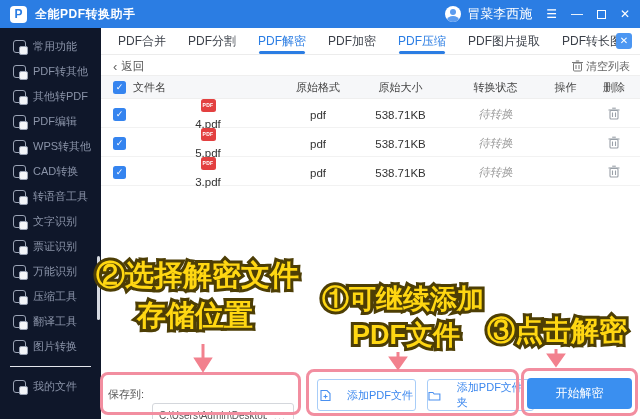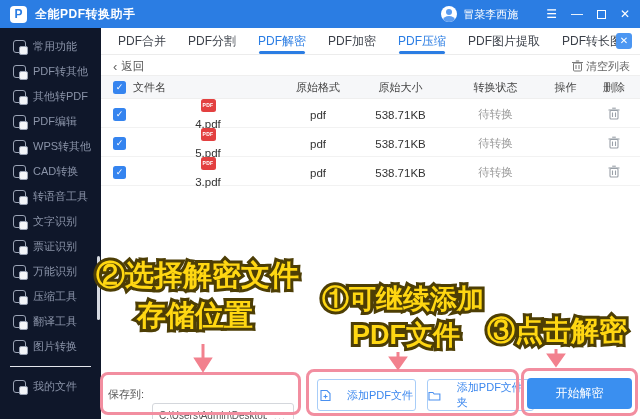--- a/index.html
+++ b/index.html
@@ -9,21 +9,21 @@
   
   .titlebar { position:absolute; left:0; top:0; width:640px; height:28px; background:#2b7de3;
               display:flex; align-items:center; padding:0 10px; color:#fff; }
   .logo { width:17px; height:17px; background:#fff; border-radius:4px; color:#2b7de3;
           font-weight:bold; font-size:12px; text-align:center; line-height:17px; margin-right:8px; }
   .apptitle { font-size:12px; font-weight:bold; letter-spacing:0.5px; }
   .tb-spacer { flex:1; }
   .avatar { width:16px; height:16px; border-radius:50%; background:#fff; position:relative; margin-right:6px; overflow:hidden; }
   .avatar::before { content:""; position:absolute; left:5px; top:3px; width:6px; height:6px; border-radius:50%; background:#5b9cf0; }
   .avatar::after { content:""; position:absolute; left:2px; top:10px; width:12px; height:8px; border-radius:50% 50% 0 0; background:#5b9cf0; }
-  .username { font-size:11px; margin-right:14px; }
+  .username { font-size:13px; }
   .winbtn { font-size:12px; margin-left:14px; cursor:pointer; line-height:28px; }
   .maxbox { width:9px; height:9px; border:1.5px solid #fff; display:inline-block; margin-left:14px; cursor:pointer; }
 
   
   .sidebar { position:absolute; left:0; top:28px; width:101px; height:391px; background:#0f172a; padding-top:6px; }
   .sitem { height:25px; display:flex; align-items:center; padding-left:13px; font-size:11px; color:#8a93a8; cursor:pointer; }
   .sitem .sicon { width:13px; height:13px; border:1.3px solid #9aa3b5; border-radius:3px; margin-right:7px; position:relative; flex:none; }
   .sitem .sicon::after { content:""; position:absolute; right:-3px; bottom:-3px; width:7px; height:7px; background:#f3f5f9; border:1.3px solid #9aa3b5; border-radius:2px; }
   .sitem.active { background:#fff; margin:0 3px; padding-left:10px; border-radius:4px; color:#3c4a66; font-weight:bold; box-shadow:0 1px 3px rgba(0,0,0,0.06); }
   .sitem.active .sicon { border-color:#2b7de3; background:#2b7de3; }
@@ -47,21 +47,21 @@
 
   .tgrid { display:grid; grid-template-columns:32px 150px 70px 95px 95px 45px 1fr; align-items:center; }
   .thead { height:24px; background:#f6f7f9; border-top:1px solid #efefef; border-bottom:1px solid #efefef; font-size:11px; color:#444; }
   .trow  { height:29px; border-bottom:1px solid #f2f2f2; font-size:11.5px; color:#333; }
   .cell-c { text-align:center; }
   .namecell { display:flex; align-items:center; gap:6px;flex-direction:column; }
   .checkbox { width:13px; height:13px; background:#3584ef; border-radius:2.5px; color:#fff; font-size:9px; line-height:13px;
               text-align:center; margin-left:12px; cursor:pointer; }
   .pdfico { width:15px; height:13px; background:#e34040; border-radius:2.5px; color:#fff; font-size:5px; font-weight:bold;
             text-align:center; line-height:13px; letter-spacing:0.3px; }
-  .status { color:#9a9a9a; }
+  .status { color:#9a9a9a;font-style:italic; }
   .trash { cursor:pointer; display:inline-block; }
 
   
   .savelabel { position:absolute; left:108px; top:387px; font-size:11px; color:#555; }
   .saveinput { position:absolute; left:152px; top:379px; width:142px; height:25px; border:1px solid #d4d7dc; border-radius:3px;
                background:#fff; display:flex; align-items:center;margin-top:24px; }
   .savepath { flex:1; font-size:10px; color:#555; padding-left:6px; white-space:nowrap; overflow:hidden; }
   .browse { font-size:11px; color:#888; padding:0 7px; cursor:pointer; letter-spacing:1px; }
   .addbtn { position:absolute; height:32px; border:1px solid #a8cdf8; border-radius:3px; background:#fff; color:#3b87ee;
             font-size:11px; display:flex; align-items:center; justify-content:center; gap:16px; cursor:pointer; }

